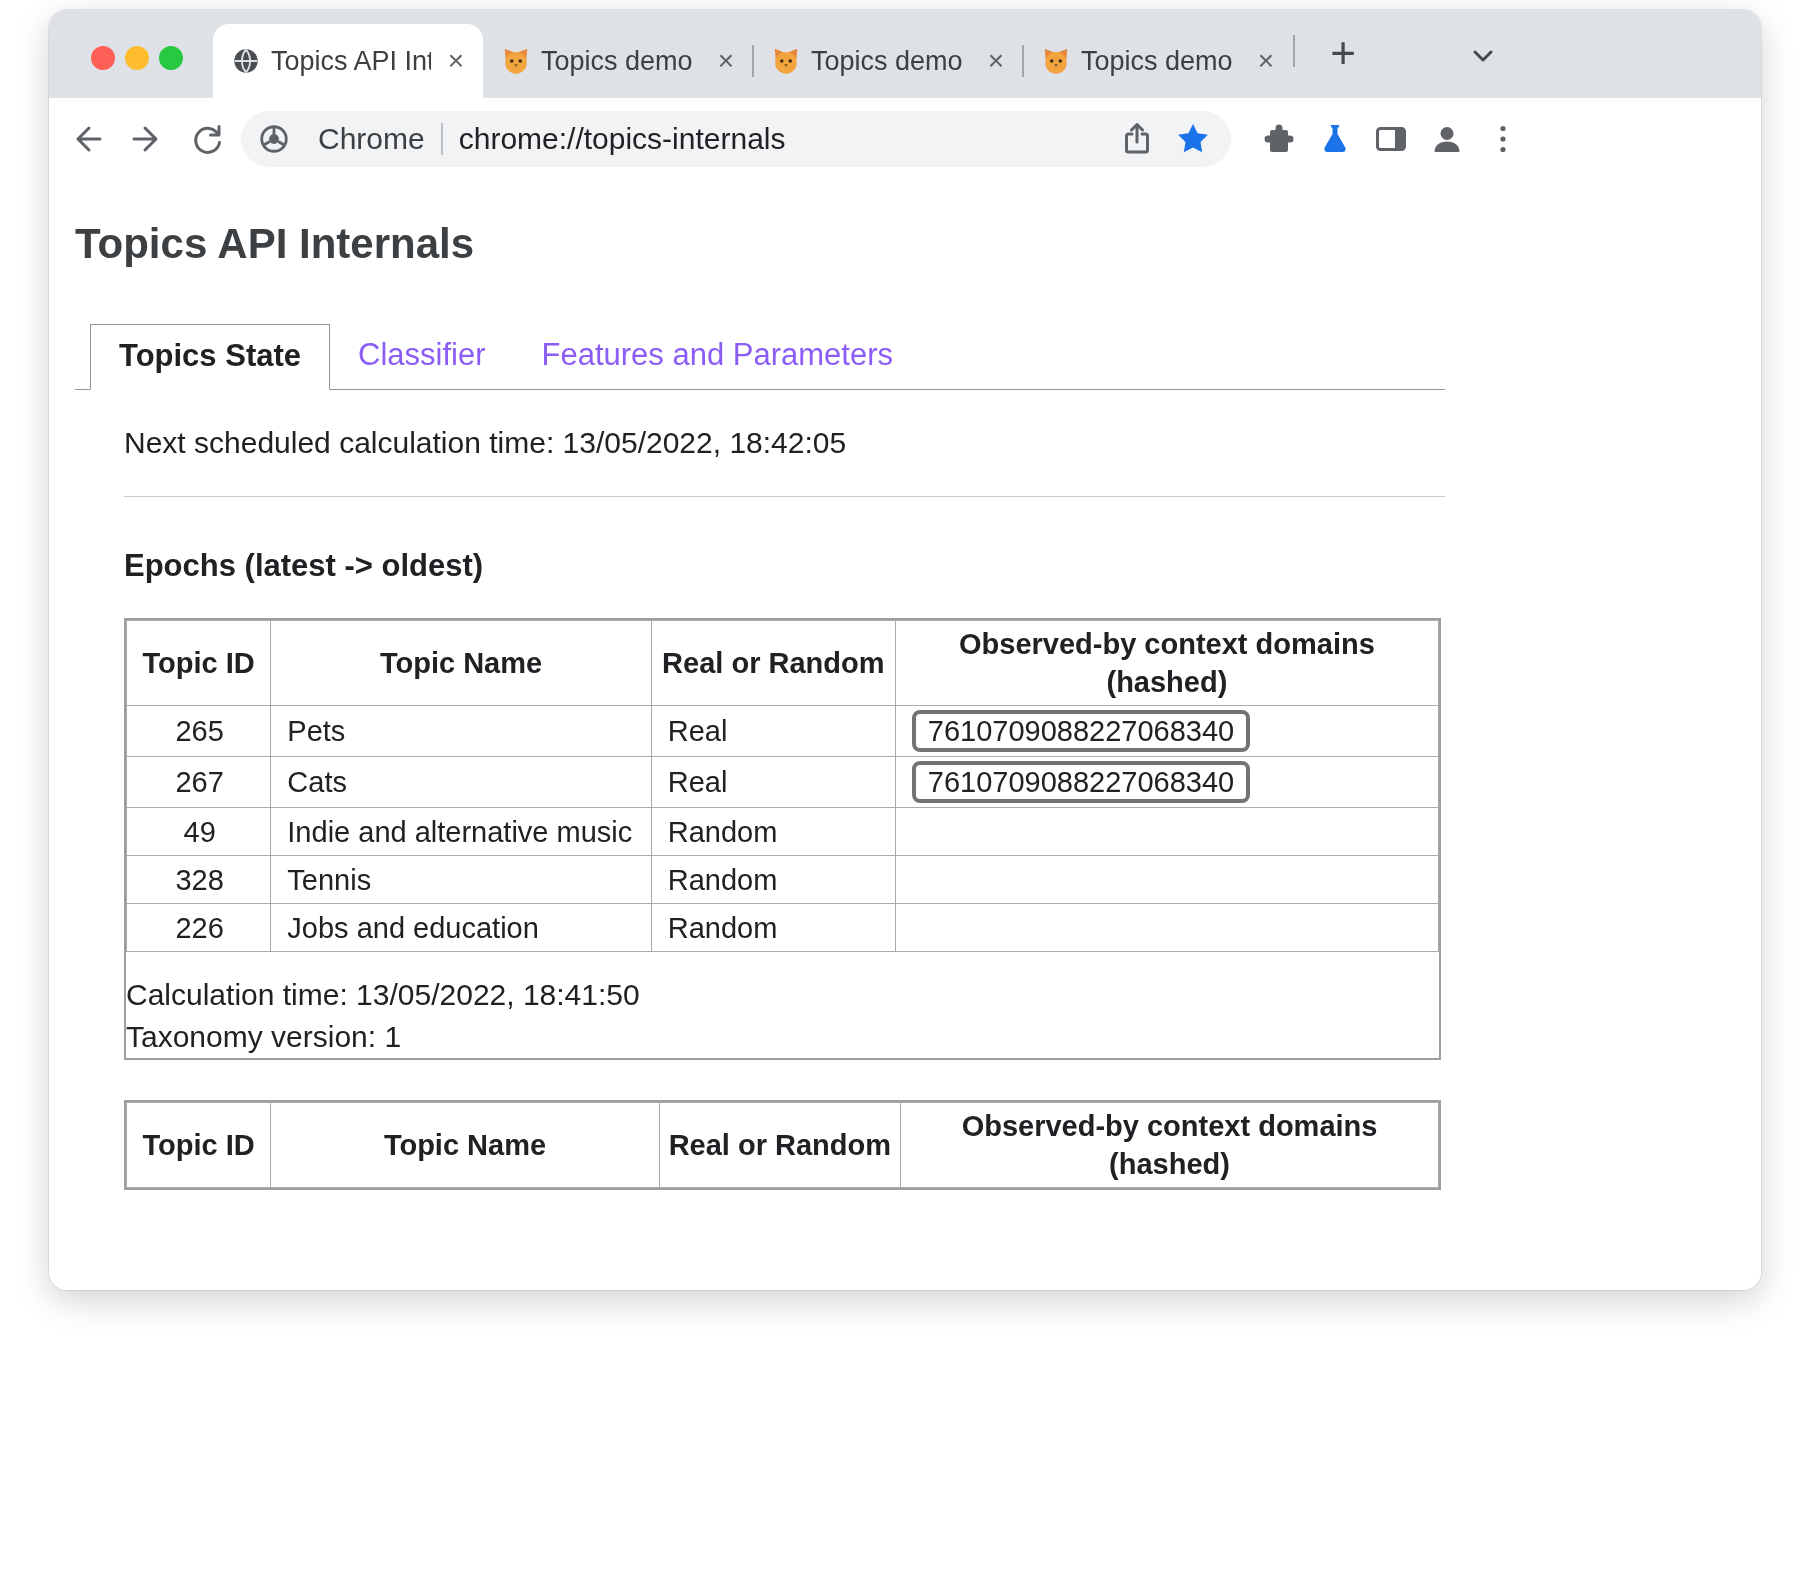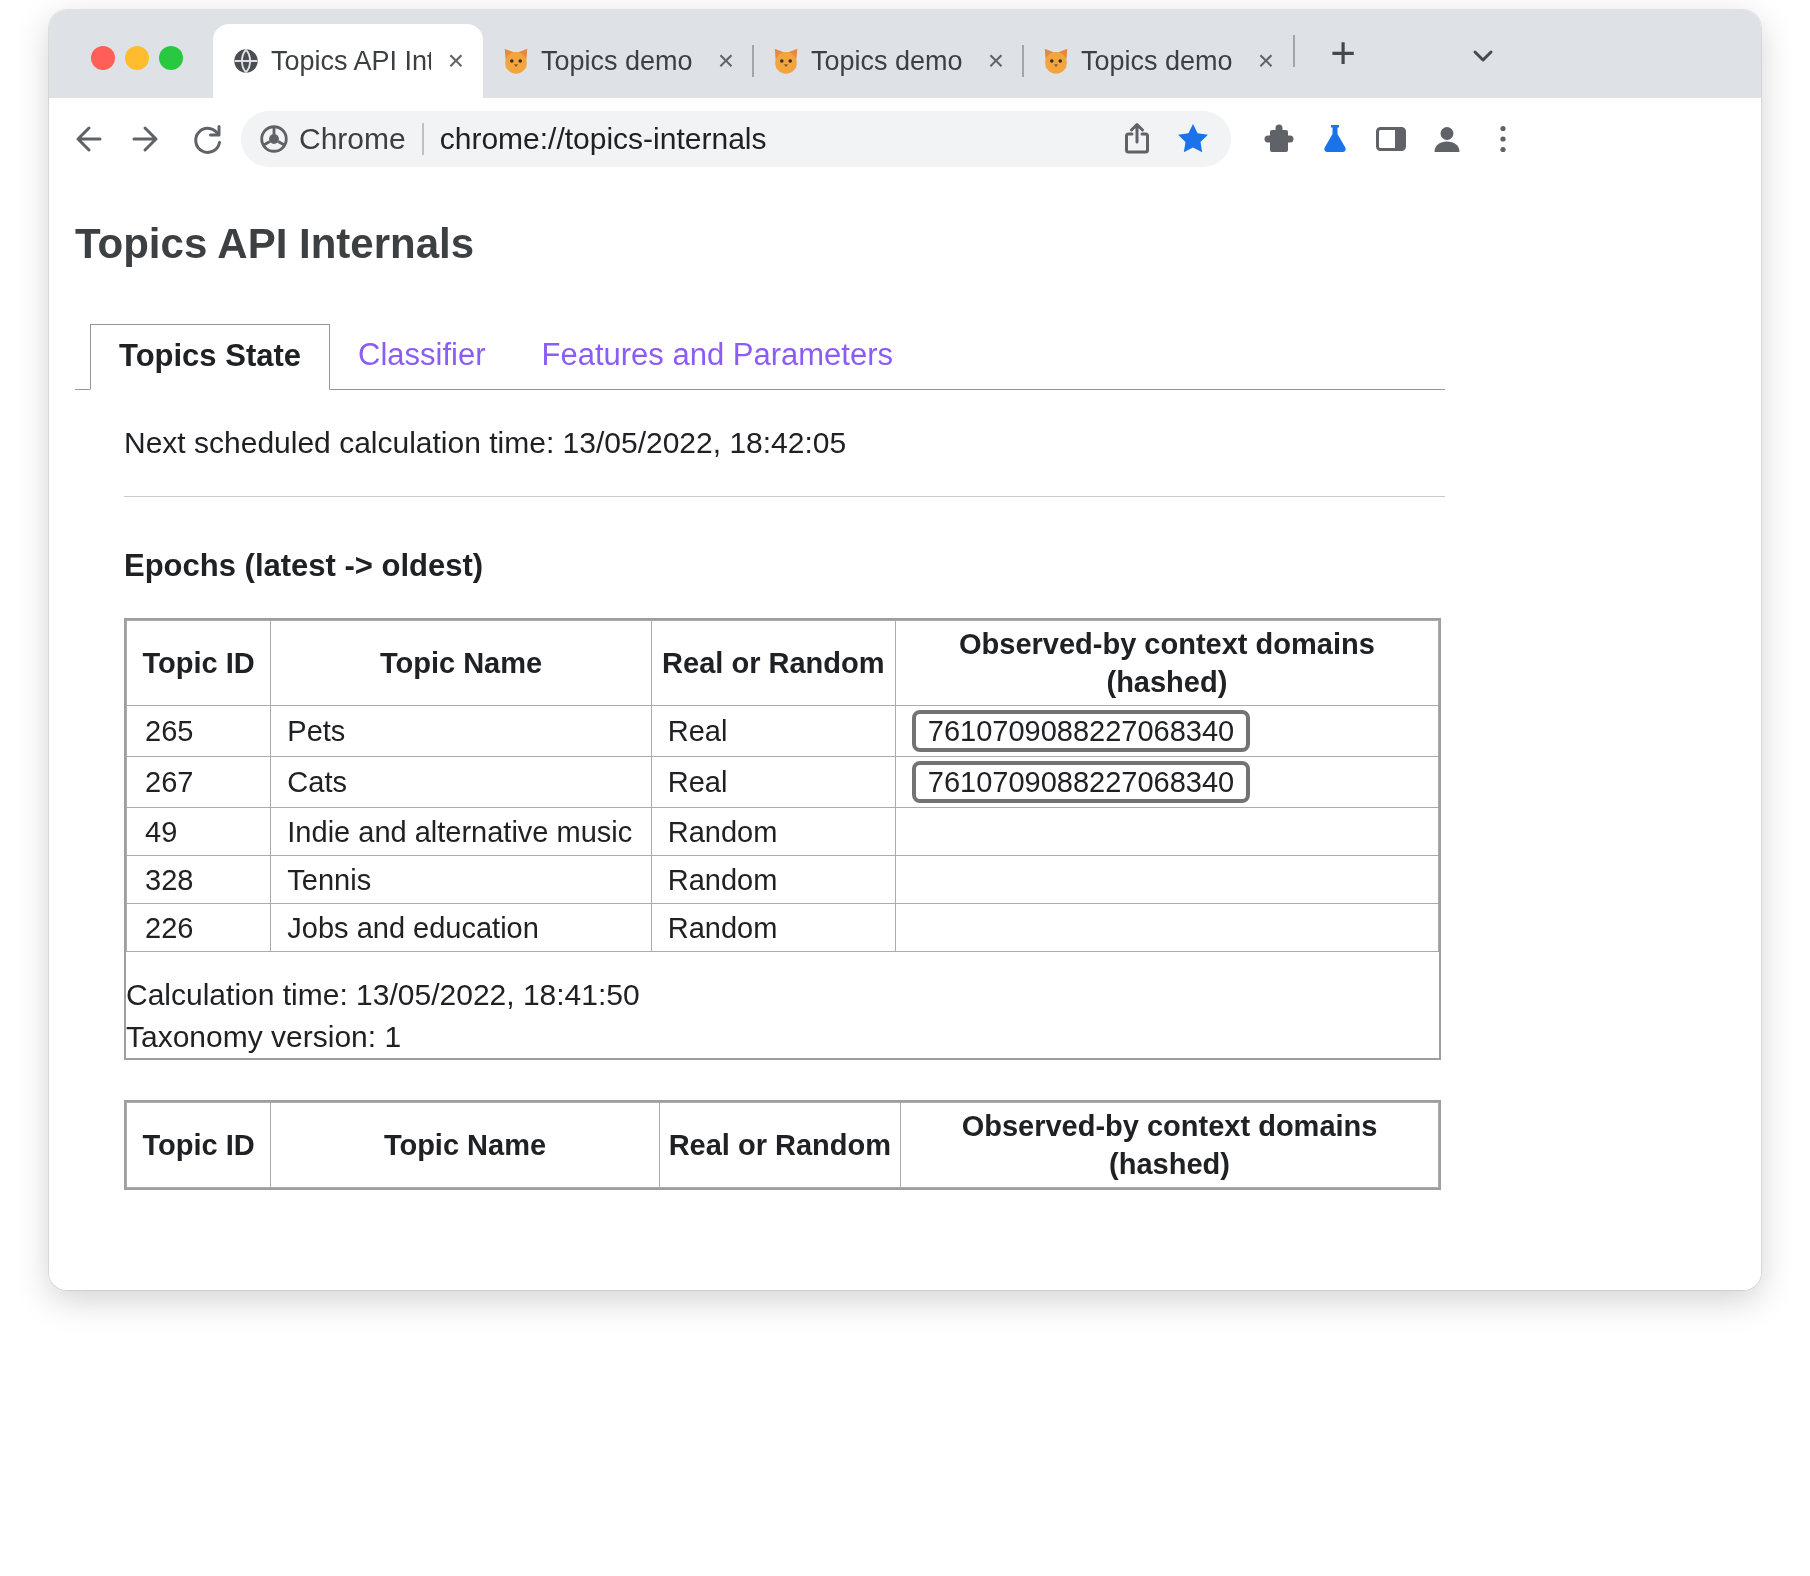--- a/index.html
+++ b/index.html
@@ -55,21 +55,21 @@
 
   
   .toolbar { height:82px; background:#fff; display:flex; align-items:center; padding:0 24px 0 12px; }
   .navbtn { width:52px; height:52px; margin-right:8px; border-radius:50%;
     display:flex; align-items:center; justify-content:center; flex:none; }
   .omnibox {
     width:990px; height:56px; background:#F1F3F4; border-radius:28px;
     display:flex; align-items:center; padding:0 18px 0 16px; flex:none;
   }
   .site-icon { width:34px; height:34px; flex:none; }
-  .brand { font-size:30px; color:#3C4043; margin-left:8px; }
+  .brand { font-size:30px; color:#3C4043; margin-left:27px; }
   .ob-sep { width:2px; height:32px; background:#BDC1C6; margin:0 16px; flex:none; }
   .url { flex:1; font-size:30px; color:#202124; white-space:nowrap; overflow:hidden; }
   .ob-action { width:40px; height:40px; margin-left:16px; flex:none;
     display:flex; align-items:center; justify-content:center; }
   .tb-right { display:flex; align-items:center; margin-left:20px; }
   .tb-btn { width:56px; height:56px; display:flex; align-items:center; justify-content:center; flex:none; }
 
   
   .content { height:1110px; overflow:hidden; padding:26px 0 0 26px; background:#fff; }
   h1.page-title { font-size:42px; line-height:1.15; color:#3C4043; margin:14px 0 56px; font-weight:700; }
@@ -86,21 +86,21 @@
   .nextcalc { font-size:30px; }
   .panel hr { border:none; border-top:1px solid #C8CACC; margin-top:36px; }
   .epochs-h { margin-top:51px; font-size:31px; font-weight:700; }
 
   .epochbox { margin-top:34px; width:1317px; border:2px solid #9E9E9E; background:#fff; }
   .epochbox + .epochbox { margin-top:40px; }
   table.topics { width:100%; border-collapse:collapse; font-size:29px; color:#202124; table-layout:fixed; }
   .topics th, .topics td { border:1px solid #ABABAB; height:48px; padding:4px 16px; line-height:38px; }
   .topics th { font-weight:700; text-align:center; padding:4px 8px; }
   .topics td.c-name, .topics td.c-ror { text-align:left; }
-  .topics td.c-id { padding-left:18px; }
+  .topics td.c-id { padding-left:18px;text-align:center; }
   .chip {
     display:inline-block; border:4px solid #737373; border-radius:8px;
     background:#fff; padding:0 12px; line-height:34px; font-size:29px;
   }
   .meta { margin-top:22px; font-size:30px; line-height:42px; }
 
   svg { display:block; }
 </style>
 </head>
 <body>

